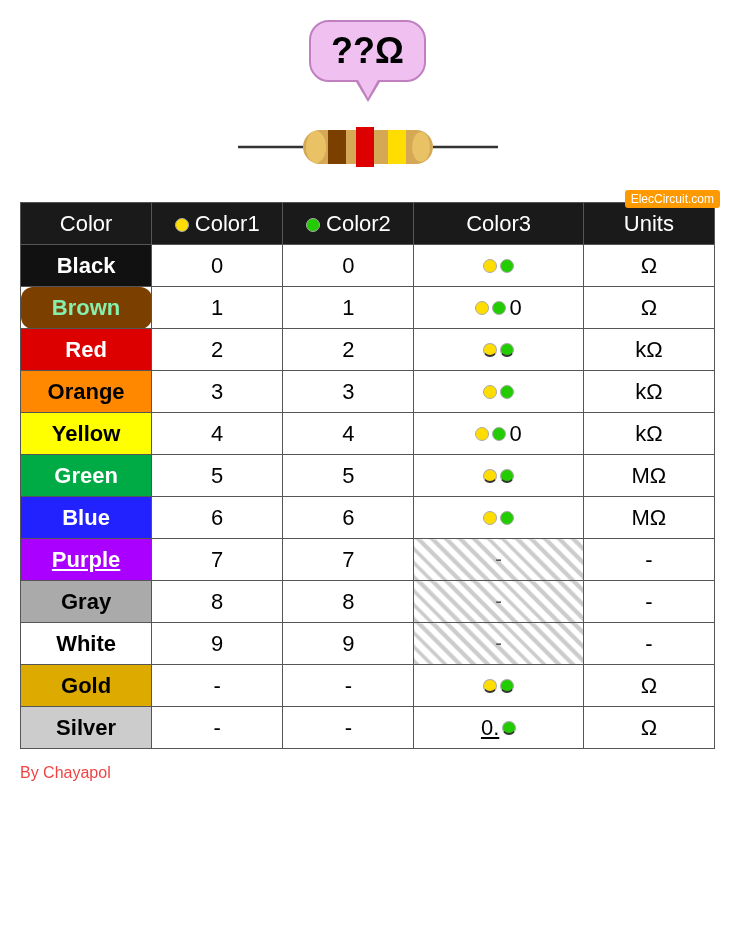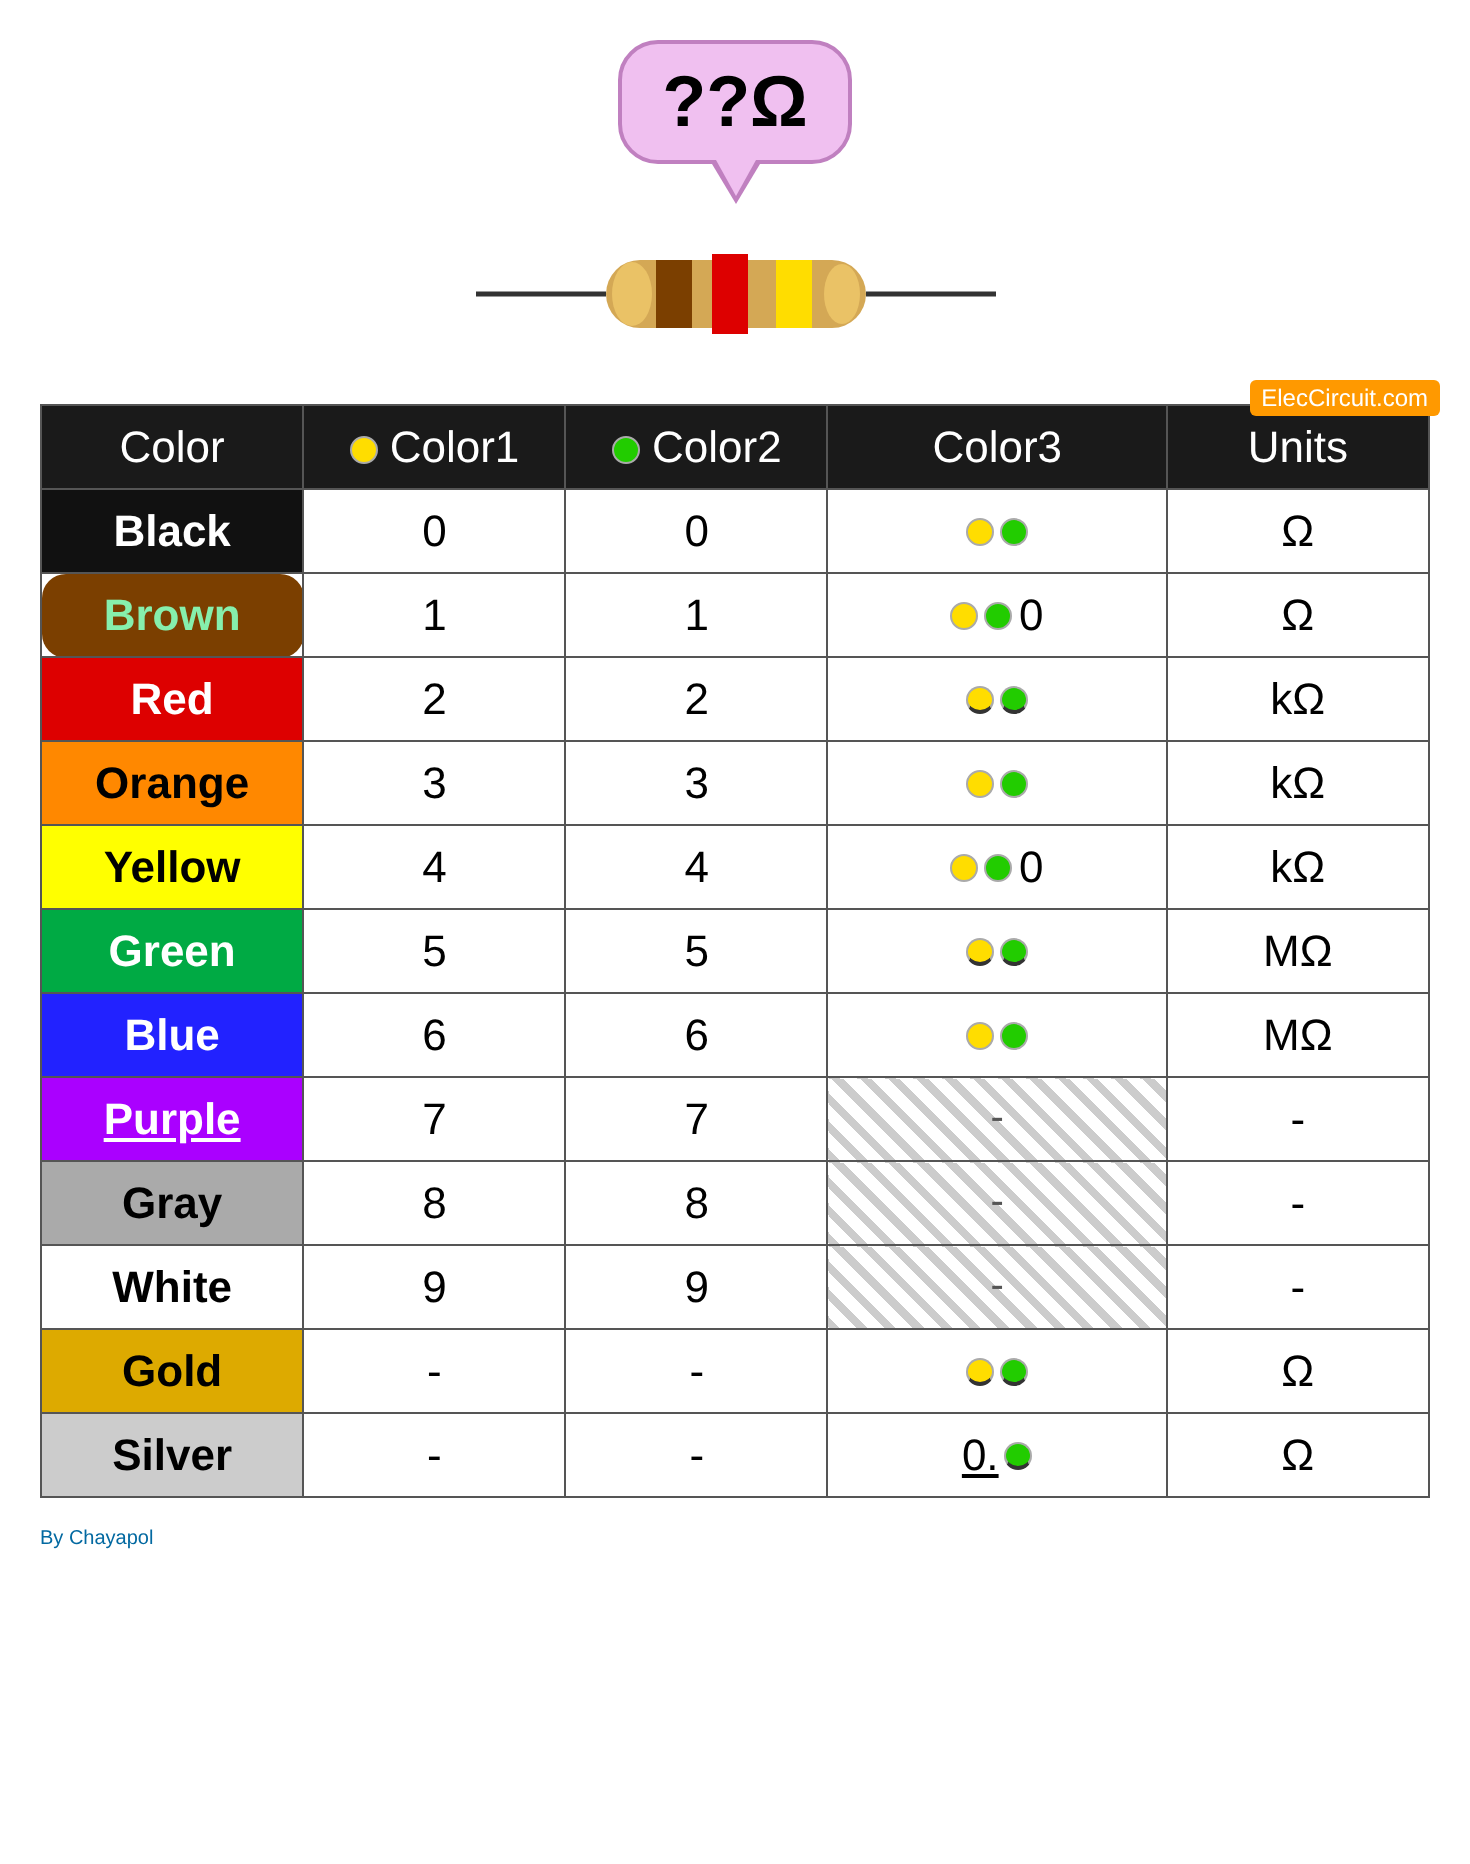--- a/index.html
+++ b/index.html
@@ -147,22 +147,22 @@
     }
 
     
     .footer {
       margin: 10px 20px;
       display: flex;
       align-items: flex-start;
       gap: 20px;
     }
     .by-text {
-      font-size: 10px;
-      color: #0369a1;
+      font-size: 16px;
+      color: #ef4444;
       margin-top: 5px;
     }
     .formulas {
       font-size: 26px;
       font-weight: bold;
       line-height: 1.5;
       margin-left: 60px;
     }
   </style>
 </head>

